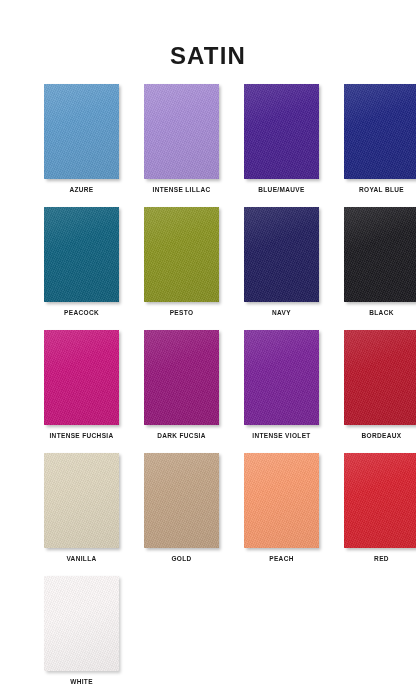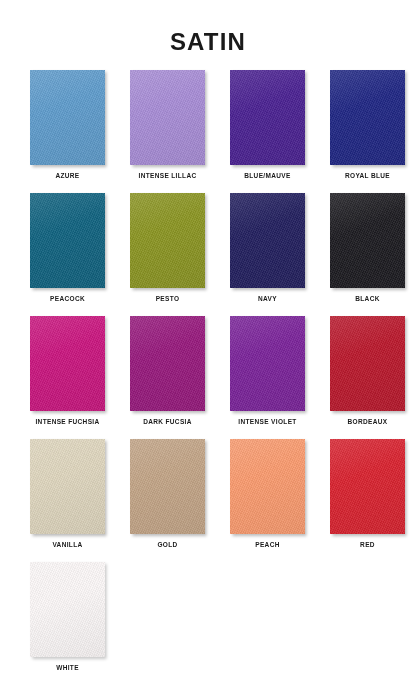--- a/index.html
+++ b/index.html
@@ -13,21 +13,21 @@
     background: #ffffff;
     font-family: "Liberation Sans", sans-serif;
     overflow: hidden;
     position: relative;
   }
   .sheet {
     width: 416px;
     height: 657px;
     background: #ffffff;
     box-sizing: border-box;
-    padding: 0;
+    padding: 14px;
     position: relative;
   }
   .chart-title {
     text-align: center;
     font-size: 24px;
     font-weight: bold;
     letter-spacing: 1.2px;
     color: #1a1a1a;
     padding-top: 28px;
     padding-bottom: 0;

